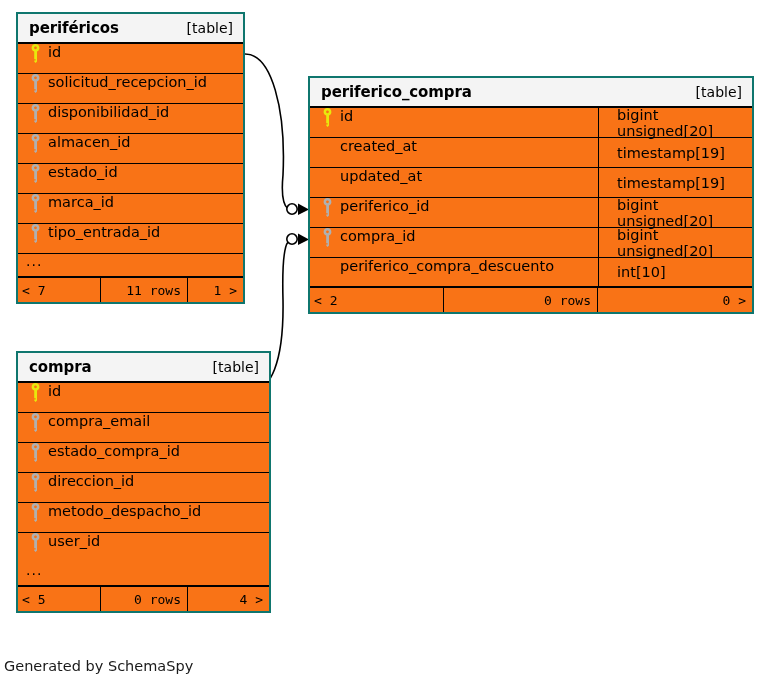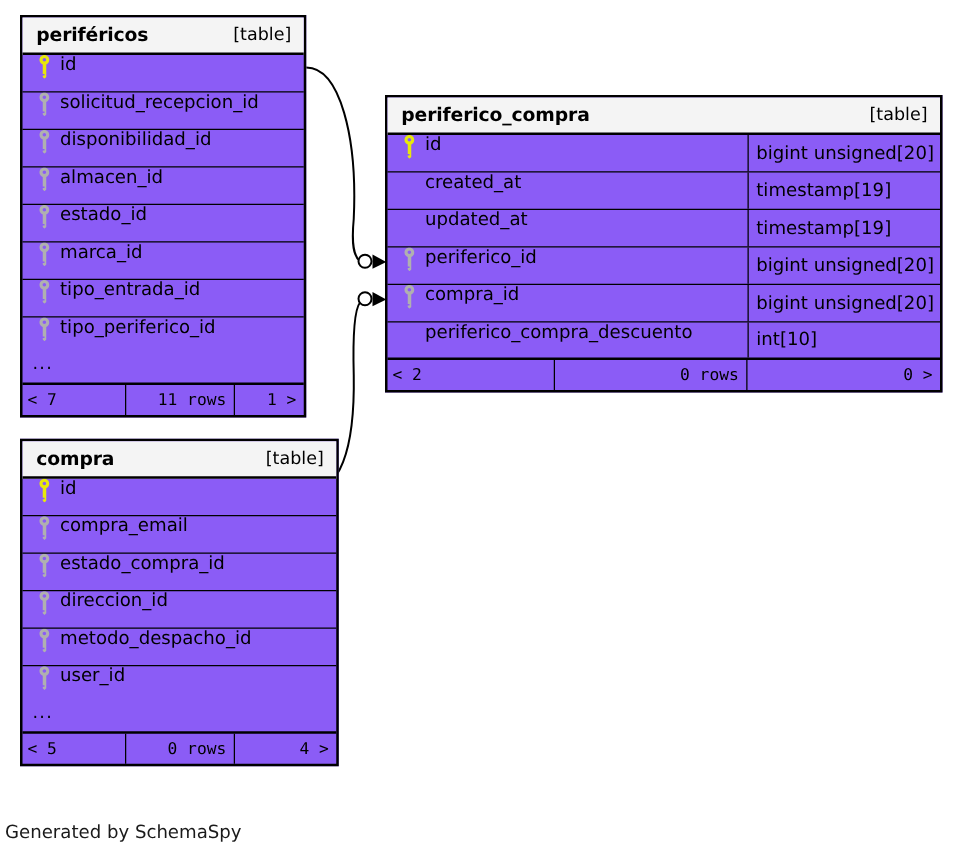--- a/index.html
+++ b/index.html
@@ -23,22 +23,22 @@
   #edges {
     position: absolute;
     left: 0; top: 0;
     width: 771px;
     height: 688px;
     pointer-events: none;
   }
 
   .table-box {
     position: absolute;
-    border: 2px solid #000000;
-    background: #8b5cf6;
+    border: 2px solid #0f766e;
+    background: #f97316;
     box-sizing: border-box;
   }
   .tbl-header {
     background: #f4f4f4;
     border-bottom: 2px solid #000000;
     height: 30px;
     display: flex;
     align-items: center;
     justify-content: space-between;
     padding: 0 10px 0 11px;
@@ -71,21 +71,21 @@
     padding-left: 8px;
     min-width: 0;
     box-sizing: border-box;
   }
   .col-type {
     display: flex;
     align-items: center;
     width: 154px;
     flex: 0 0 154px;
     border-left: 1px solid #000000;
-    padding-left: 6px;
+    padding-left: 18px;
     font-size: 14.5px;
     color: #000000;
     box-sizing: border-box;
   }
   .keyslot {
     width: 18px;
     flex: 0 0 18px;
     display: flex;
     align-items: center;
     justify-content: center;
@@ -242,30 +242,20 @@
         <div class="col-name">
           <span class="keyslot">
             <svg class="key-icon" width="9" height="19" viewBox="0 0 9 19">
               <path d="M4.5 0 C6.7 0 8.4 1.7 8.4 3.9 C8.4 5.6 7.4 7 6 7.5 L6 17.6 L4.6 19 L3.2 17.6 L3.2 16.4 L4.6 16.4 L4.6 15.2 L3.2 15.2 L3.2 7.5 C1.7 7 0.6 5.6 0.6 3.9 C0.6 1.7 2.3 0 4.5 0 Z M4.5 2.4 C3.7 2.4 3.1 3 3.1 3.8 C3.1 4.6 3.7 5.2 4.5 5.2 C5.3 5.2 5.9 4.6 5.9 3.8 C5.9 3 5.3 2.4 4.5 2.4 Z" fill="#b0b0b0"></path>
             </svg>
           </span>
           <span class="colname-text">tipo_entrada_id</span>
         </div>
       </div>
 
-      <div class="row no-border">
-        <div class="col-name">
-          <span class="keyslot">
-            <svg class="key-icon" width="9" height="19" viewBox="0 0 9 19">
-              <path d="M4.5 0 C6.7 0 8.4 1.7 8.4 3.9 C8.4 5.6 7.4 7 6 7.5 L6 17.6 L4.6 19 L3.2 17.6 L3.2 16.4 L4.6 16.4 L4.6 15.2 L3.2 15.2 L3.2 7.5 C1.7 7 0.6 5.6 0.6 3.9 C0.6 1.7 2.3 0 4.5 0 Z M4.5 2.4 C3.7 2.4 3.1 3 3.1 3.8 C3.1 4.6 3.7 5.2 4.5 5.2 C5.3 5.2 5.9 4.6 5.9 3.8 C5.9 3 5.3 2.4 4.5 2.4 Z" fill="#b0b0b0"></path>
-            </svg>
-          </span>
-          <span class="colname-text">tipo_periferico_id</span>
-        </div>
-      </div>
     </div>
 
     <div class="ellipsis-row">
       <span>...</span>
     </div>
 
     <div class="tbl-footer">
       <div class="foot-cell foot-prev" style="width:83px; flex:0 0 83px;">&lt; 7</div>
       <div class="foot-cell foot-rows" style="width:87px; flex:0 0 87px;">11 rows</div>
       <div class="foot-cell foot-next" style="flex:1 1 auto;">1 &gt;</div>

